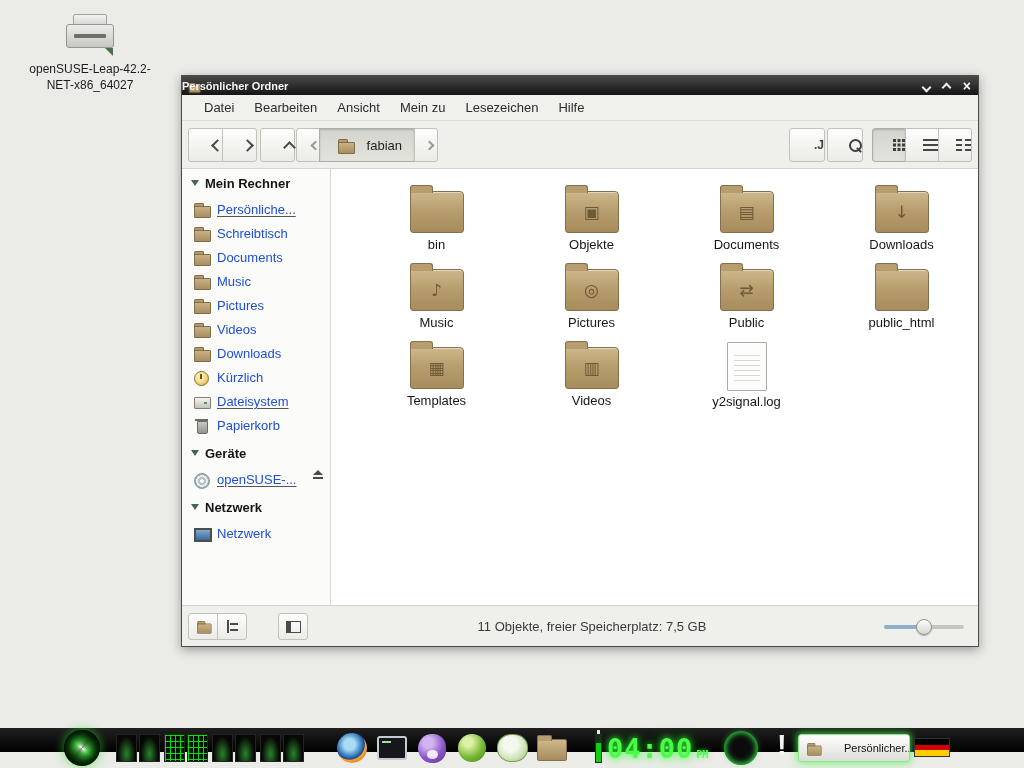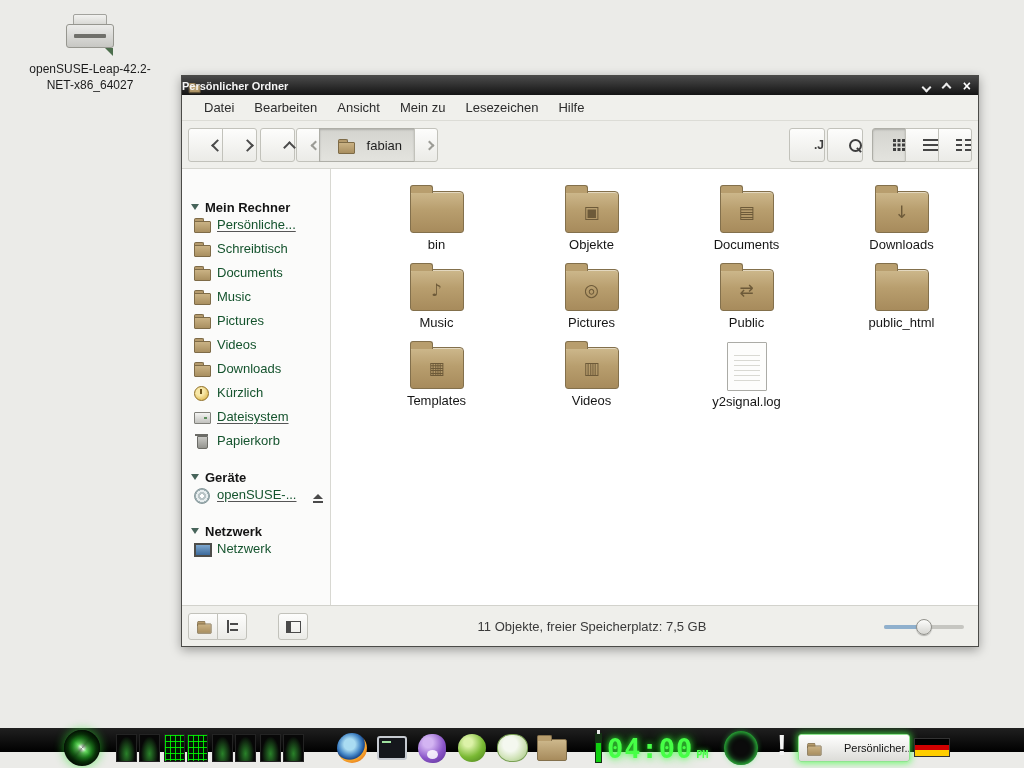--- a/index.html
+++ b/index.html
@@ -70,23 +70,23 @@
     box-shadow:4.5px 0 #3e3e3e, 9px 0 #3e3e3e, 0 4.5px #3e3e3e, 4.5px 4.5px #3e3e3e, 9px 4.5px #3e3e3e, 0 9px #3e3e3e, 4.5px 9px #3e3e3e, 9px 9px #3e3e3e; }
   .list-glyph { width:15px; height:13px; background:repeating-linear-gradient(to bottom,#464646 0 2px,transparent 2px 5px); }
   .compact-glyph { width:15px; height:13px;
     background:linear-gradient(90deg,transparent 0 6px,#efefeb 6px 9px,transparent 9px),
                repeating-linear-gradient(to bottom,#464646 0 2px,transparent 2px 5px); }
 
   
   .window-body { display:flex; height:436px; }
   .sidebar { width:149px; background:#fbfbfa; border-right:1px solid #d8d8d2; padding-top:4px; overflow:hidden; }
   .side-header { display:flex; align-items:center; height:20px; margin-top:10px; padding-left:9px; font-size:13px; font-weight:bold; color:#141414; }
-  .side-header:first-child { margin-top:24px; }
+  .side-header:first-child { margin-top:0; }
   .tri { width:0; height:0; border-left:4px solid transparent; border-right:4px solid transparent; border-top:6px solid #47645a; margin-right:6px; }
-  .side-item { position:relative; display:flex; align-items:flex-start; height:24px; padding-left:11px; font-size:13px; color:#14532d; white-space:nowrap; cursor:default; }
+  .side-item { position:relative; display:flex; align-items:flex-end; height:24px; padding-left:11px; font-size:13px; color:#1d4ed8; white-space:nowrap; cursor:default; }
   .side-item .txt.ul { text-decoration:underline; text-underline-offset:2px; text-decoration-color:#555; }
 
   .mi { position:relative; width:17px; height:15px; flex:0 0 auto; margin-right:7px; }
   .mi-folder::before { content:""; position:absolute; left:1px; top:1px; width:8px; height:5px; background:#b59b6d; border:1px solid #7e6b47; border-bottom:none; border-radius:2px 2px 0 0; }
   .mi-folder::after { content:""; position:absolute; left:1px; top:4px; width:15px; height:10px; background:linear-gradient(#cab284,#a98f60); border:1px solid #7e6b47; border-radius:1px; }
   .mi-clock::after { content:""; position:absolute; left:1px; top:1px; width:13px; height:13px; border-radius:50%; background:radial-gradient(circle at 40% 35%,#f7e7a8 0 35%,#e3bf5d 75%,#b08a2e); border:1px solid #8f6f24; }
   .mi-clock::before { content:""; position:absolute; left:7px; top:4px; width:2px; height:5px; background:#6d531a; z-index:1; }
   .mi-drive::after { content:""; position:absolute; left:1px; top:3px; width:15px; height:10px; background:linear-gradient(#f4f4f2,#c2c2be); border:1px solid #80807a; border-radius:1px; }
   .mi-drive::before { content:""; position:absolute; right:3px; top:8px; width:3px; height:2px; background:#5d8f5d; z-index:1; }
   .mi-trash::before { content:""; position:absolute; left:2px; top:1px; width:13px; height:2px; background:#6b6b66; }

